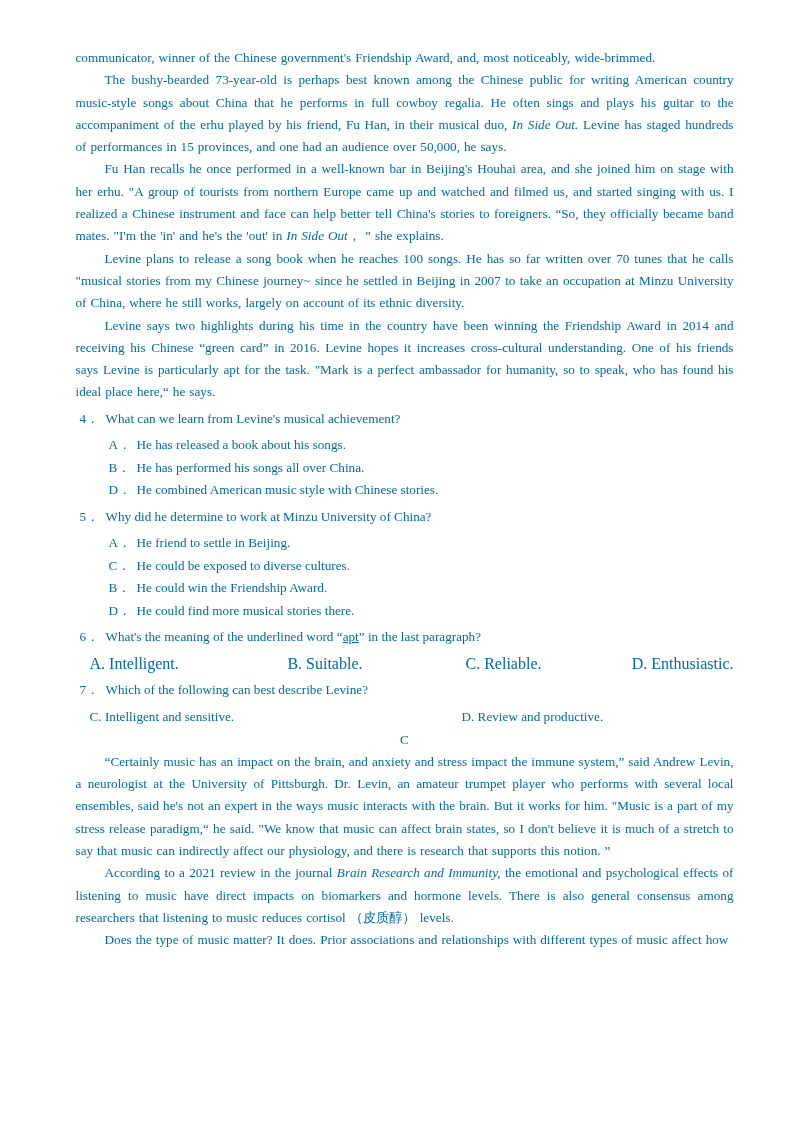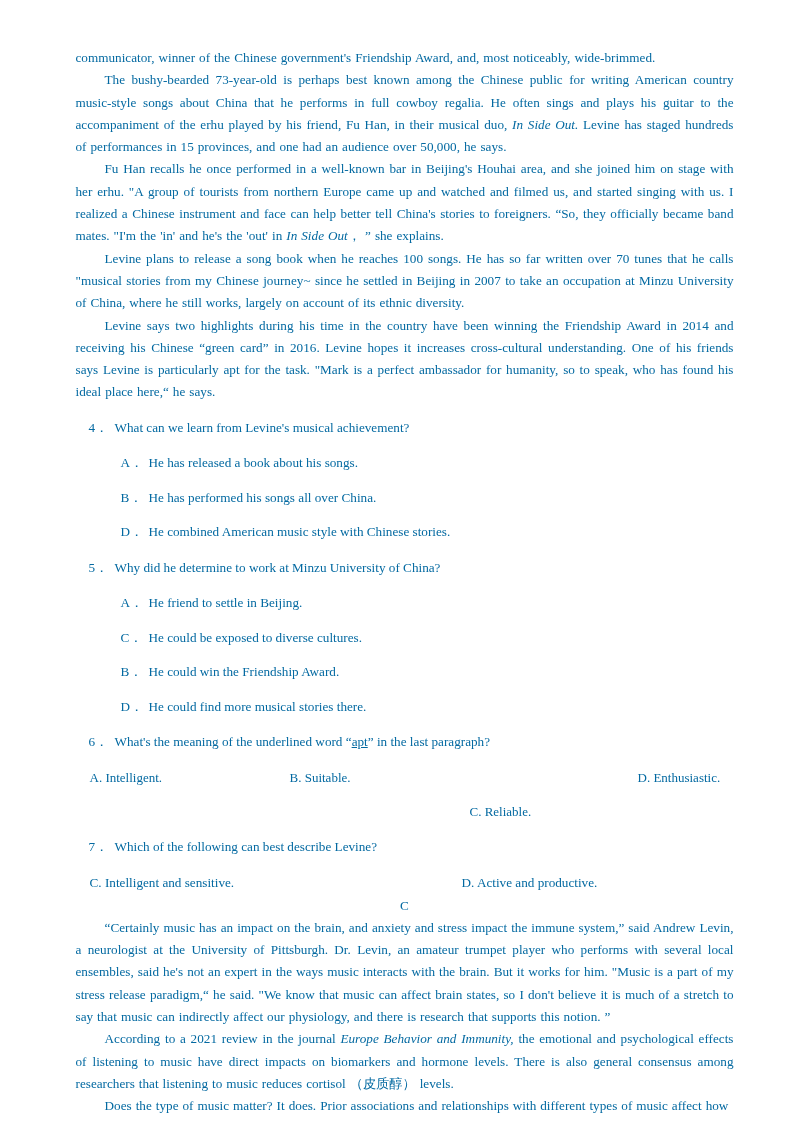--- a/index.html
+++ b/index.html
@@ -42,55 +42,55 @@
     margin: 0;
     font-size: 13.2px;
     line-height: 22.3px;
     text-align: center;
     text-indent: 0;
   }
 
   
   .q-block { margin: 0; }
   .q-stem {
-    margin: 13px;
+    margin: 4px;
     font-size: 13.2px;
     line-height: 22.5px;
     text-indent: 0;
     display: block;
     white-space: nowrap;
   }
   .q-num {
     display: inline-block;
     min-width: 26px;
   }
   .opt-vert {
-    margin: 12px;
+    margin: 0;
     font-size: 13.2px;
     line-height: 22.5px;
     padding-left: 33px;
     text-indent: 0;
     white-space: nowrap;
   }
   .opt-letter {
     display: inline-block;
     min-width: 28px;
   }
   .opt-row-4 {
     display: flex;
-    font-size: 13px;
+    font-size: 16px;
     line-height: 22.5px;
     padding-left: 14px;
   }
   .opt-row-4 > span {
     white-space: nowrap;
   }
   .opt-c1 { width: 200px; }
   .opt-c2 { width: 180px; }
-  .opt-c3 { width: 168px; margin-top: 34px; }
+  .opt-c3 { width: 168px; }
   .opt-c4 { width: auto; }
   .opt-row-2 {
     display: flex;
     font-size: 13.2px;
     line-height: 22.8px;
     padding-left: 14px;
   }
   .opt-row-2 > span { white-space: nowrap; }
   .opt-h1 { width: 372px; }
   .opt-h2 { width: auto; }
@@ -139,25 +139,25 @@
         <span class="opt-c4">D. Enthusiastic.</span>
       </div>
     </div>
 
     <div class="q-block">
       <div class="q-stem">
         <span class="q-num">7．</span><span>Which of the following  can best describe Levine?</span>
       </div>
       <div class="opt-row-2">
         <span class="opt-h1">C. Intelligent and sensitive.</span>
-        <span class="opt-h2">D. Active and productive.</span>
+        <span class="opt-h2">D. Review and productive.</span>
       </div>
     </div>
 
     <div>
       <p class="center-label">C</p>
       <p class="para"><span>“Certainly music has an impact on the brain,  and anxiety  and stress impact  the immune  system,” said Andrew Levin, a  neurologist  at  the  University  of  Pittsburgh. Dr.  Levin,   an  amateur  trumpet  player  who  performs  with  several  local ensembles, said he's not an expert  in the ways music interacts with the brain. But it works  for him.  "Music is a part of my stress release paradigm,“  he  said. "We know that music  can affect  brain states, so I  don't believe it is much of  a stretch to say that music can indirectly affect our physiology, and there is research that supports this notion. ”</span></p>
-      <p class="para"><span>According to a 2021  review  in the journal </span><span class="it">Europe Behavior and Immunity,</span><span> the emotional  and psychological  effects of listening to music have direct impacts on biomarkers  and hormone levels. There is also general consensus among researchers that listening to music reduces cortisol （皮质醇） levels.</span></p>
+      <p class="para"><span>According to a 2021  review  in the journal </span><span class="it">Brain Research and Immunity,</span><span> the emotional  and psychological  effects of listening to music have direct impacts on biomarkers  and hormone levels. There is also general consensus among researchers that listening to music reduces cortisol （皮质醇） levels.</span></p>
       <p class="para"><span>Does the type of music matter? It does. Prior  associations and relationships with different  types of music  affect how</span></p>
     </div>
 
   </div>
 </div>
 
 </body></html>

